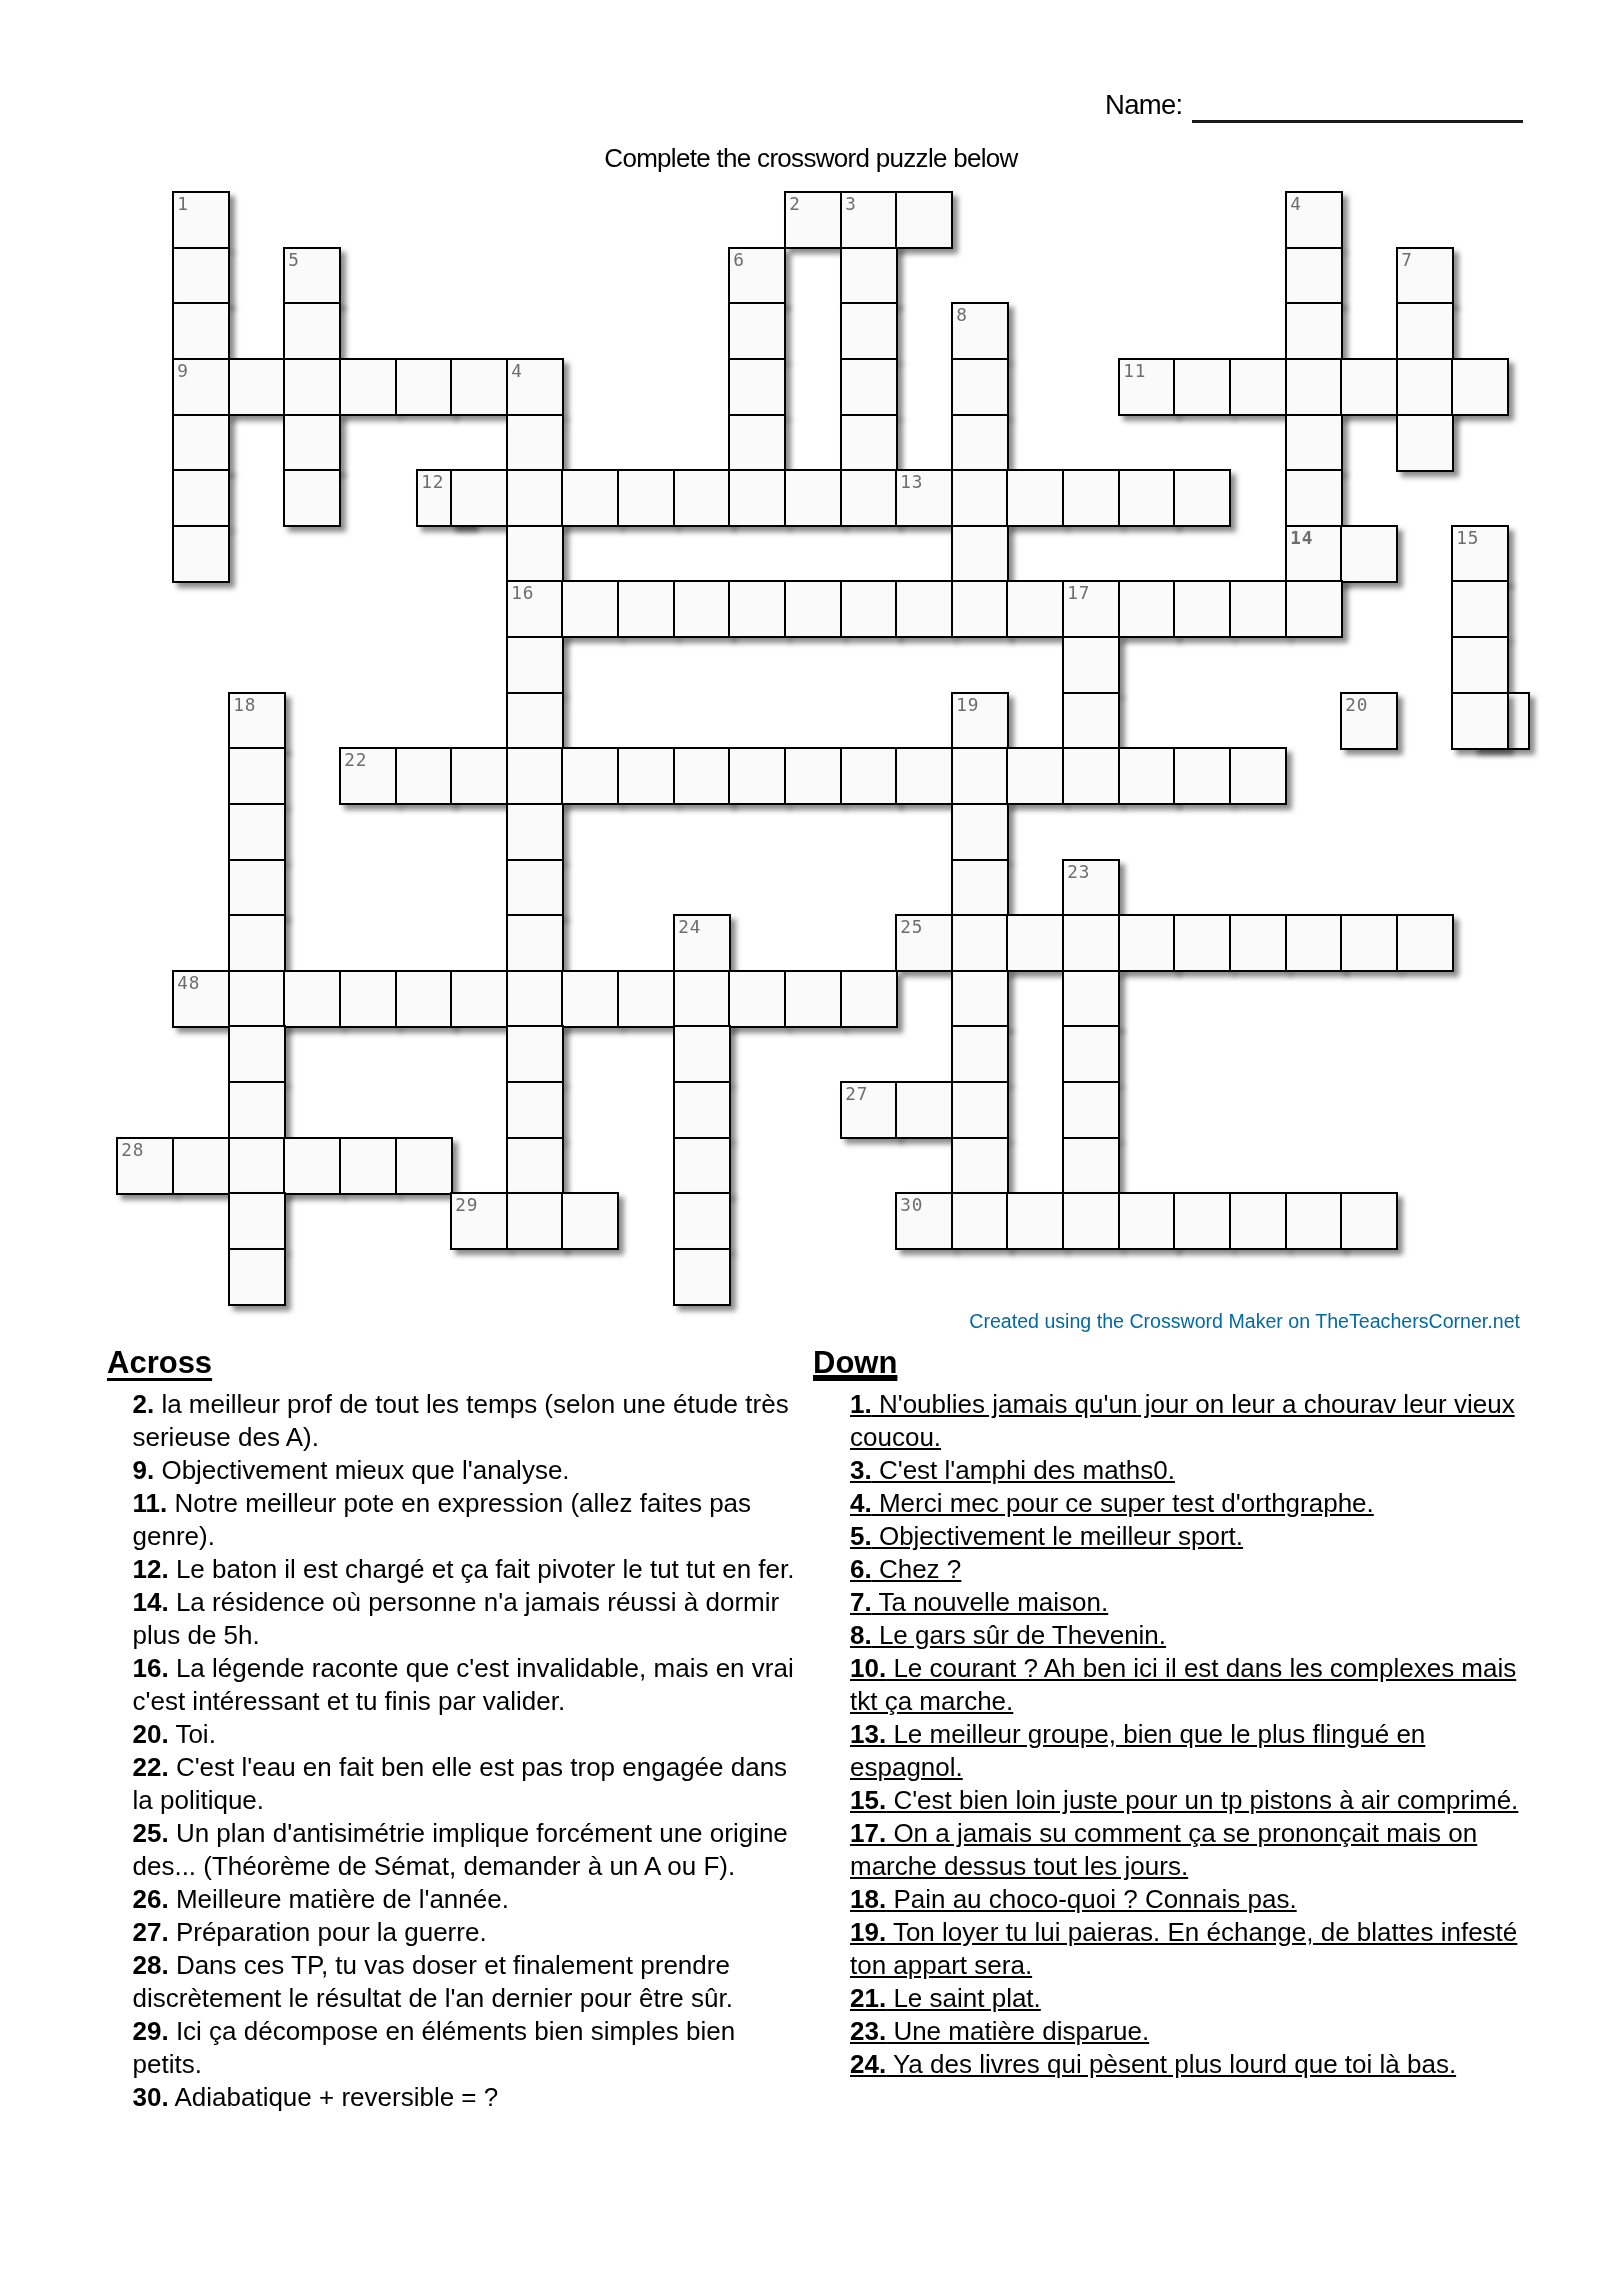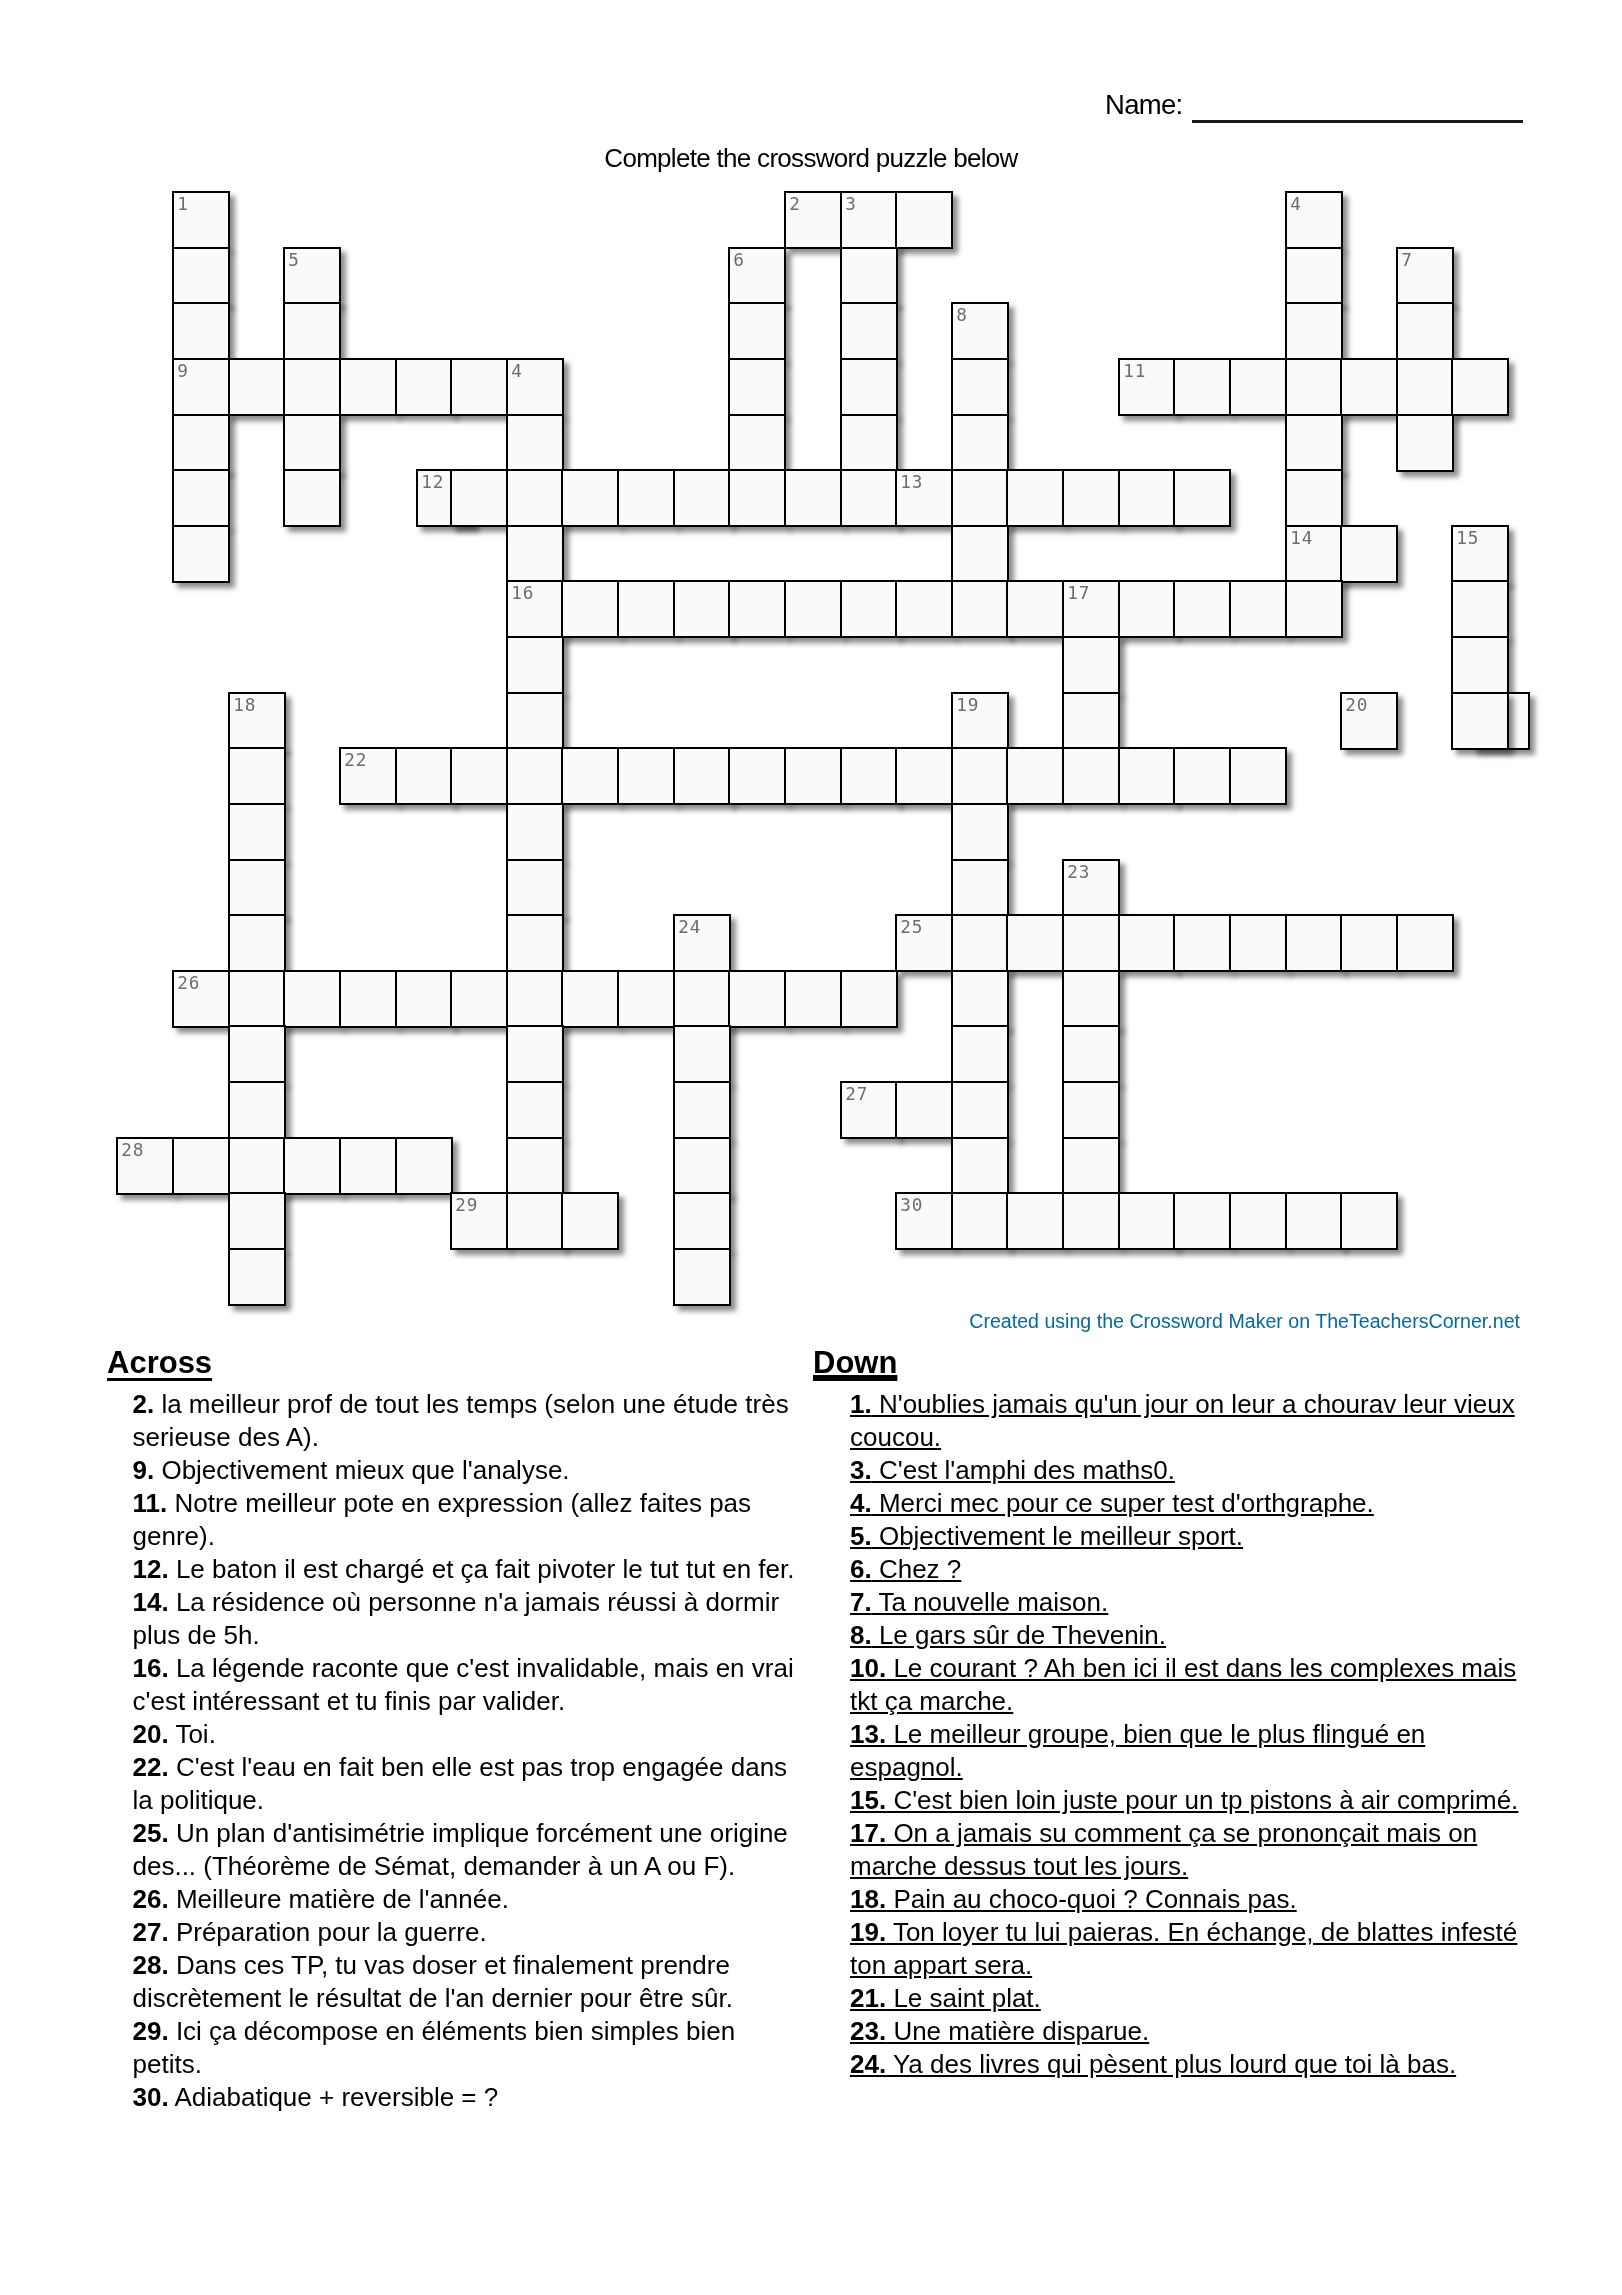--- a/index.html
+++ b/index.html
@@ -127,21 +127,21 @@
       </div>
       <div class="cell" style="left: 951px; top: 469px;"></div>
       <div class="cell" style="left: 1006px; top: 469px;"></div>
       <div class="cell" style="left: 1062px; top: 469px;"></div>
       <div class="cell" style="left: 1118px; top: 469px;"></div>
       <div class="cell" style="left: 1173px; top: 469px;"></div>
       <div class="cell" style="left: 1285px; top: 469px;"></div>
       <div class="cell" style="left: 172px; top: 525px;"></div>
       <div class="cell" style="left: 506px; top: 525px;"></div>
       <div class="cell" style="left: 951px; top: 525px;"></div>
-      <div class="cell" style="left: 1285px; top: 525px;">
+      <div class="cell" style="left: 1285px; top: 525px; font-weight: bold;">
         <span class="cellnum">14</span>
       </div>
       <div class="cell" style="left: 1340px; top: 525px;"></div>
       <div class="cell" style="left: 1451px; top: 525px;">
         <span class="cellnum">15</span>
       </div>
       <div class="cell" style="left: 506px; top: 580px;">
         <span class="cellnum">16</span>
       </div>
       <div class="cell" style="left: 561px; top: 580px;"></div>
@@ -219,21 +219,21 @@
       <div class="cell" style="left: 951px; top: 914px;"></div>
       <div class="cell" style="left: 1006px; top: 914px;"></div>
       <div class="cell" style="left: 1062px; top: 914px;"></div>
       <div class="cell" style="left: 1118px; top: 914px;"></div>
       <div class="cell" style="left: 1173px; top: 914px;"></div>
       <div class="cell" style="left: 1229px; top: 914px;"></div>
       <div class="cell" style="left: 1285px; top: 914px;"></div>
       <div class="cell" style="left: 1340px; top: 914px;"></div>
       <div class="cell" style="left: 1396px; top: 914px;"></div>
       <div class="cell" style="left: 172px; top: 970px;">
-        <span class="cellnum">26</span>
+        <span class="cellnum">48</span>
       </div>
       <div class="cell" style="left: 228px; top: 970px;"></div>
       <div class="cell" style="left: 283px; top: 970px;"></div>
       <div class="cell" style="left: 339px; top: 970px;"></div>
       <div class="cell" style="left: 395px; top: 970px;"></div>
       <div class="cell" style="left: 450px; top: 970px;"></div>
       <div class="cell" style="left: 506px; top: 970px;"></div>
       <div class="cell" style="left: 561px; top: 970px;"></div>
       <div class="cell" style="left: 617px; top: 970px;"></div>
       <div class="cell" style="left: 673px; top: 970px;"></div>

